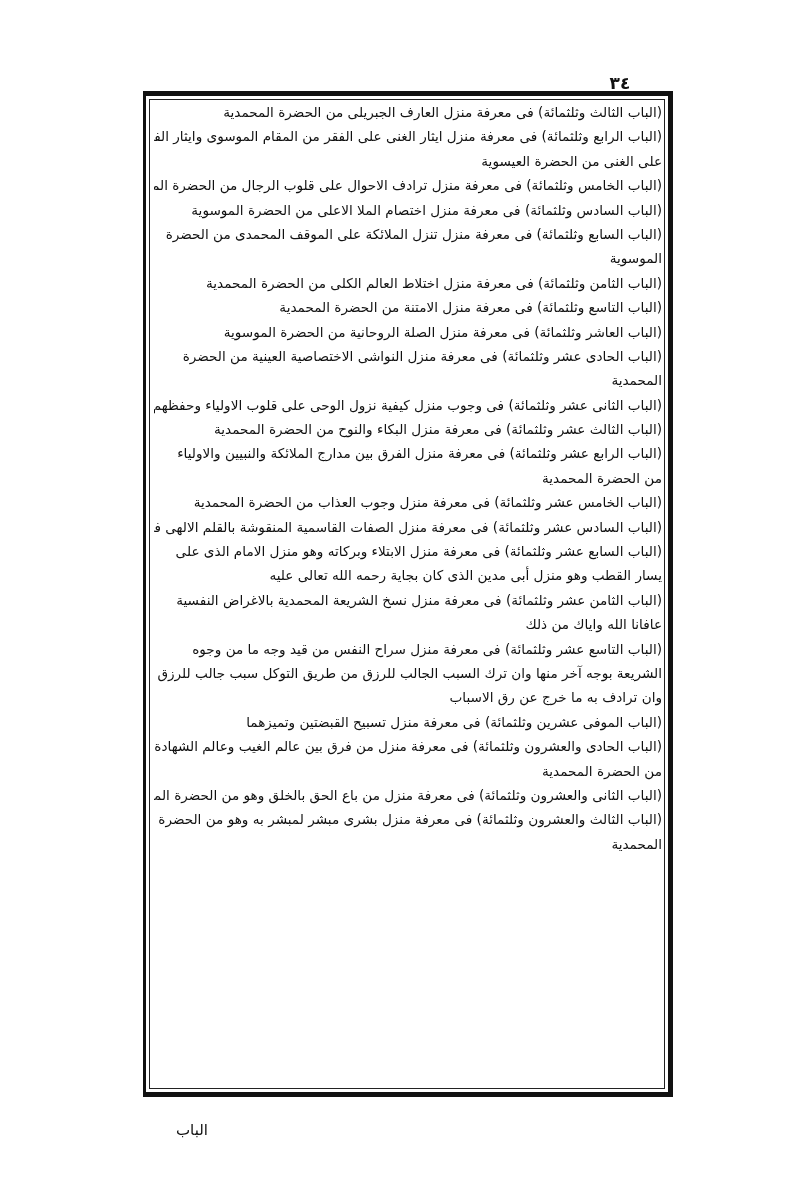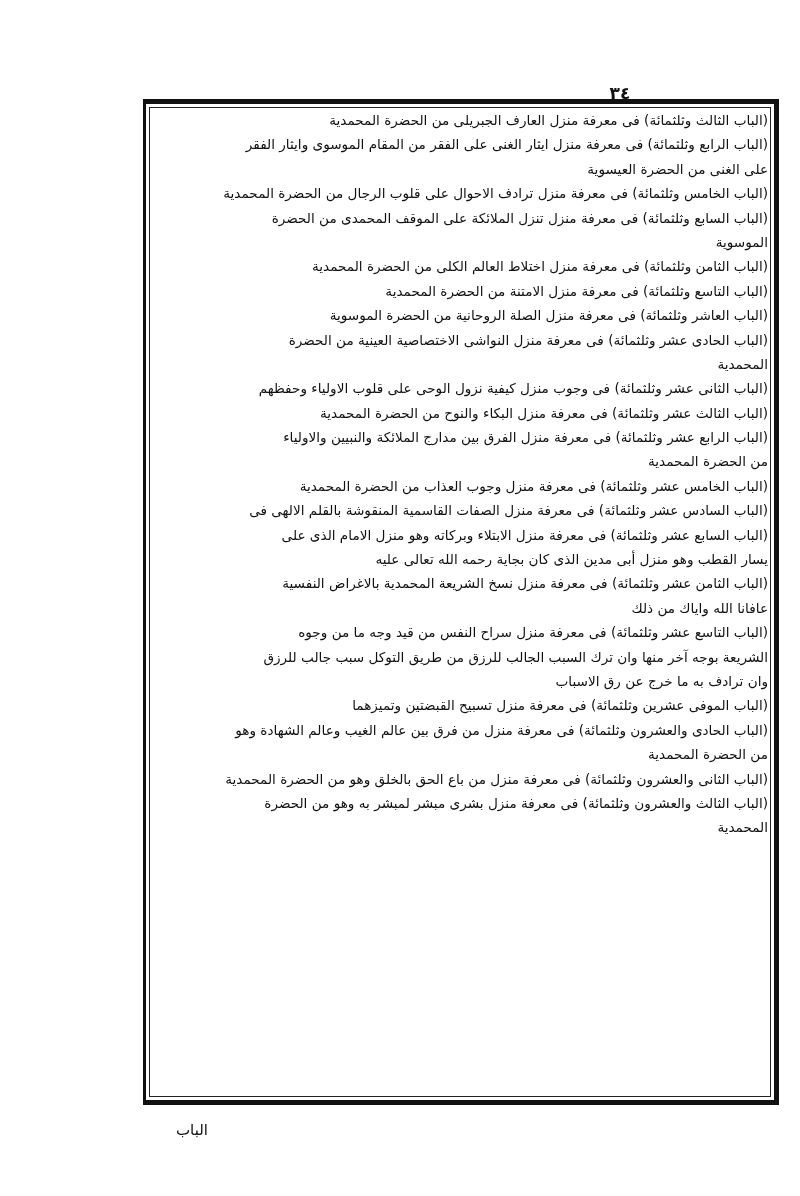--- a/index.html
+++ b/index.html
@@ -10,34 +10,34 @@
     body {
       width: 800px;
       height: 1196px;
       position: relative;
       overflow: hidden;
       font-family: "DejaVu Sans", sans-serif;
       color: #111111;
     }
     .page-number {
       position: absolute;
-      top: 84px;
+      top: 74px;
       left: 600px;
       width: 40px;
       text-align: center;
       font-size: 17px;
       font-weight: bold;
       direction: rtl;
       line-height: 18px;
     }
     .frame-outer {
       position: absolute;
       left: 143px;
-      top: 99px;
-      width: 636px;
+      top: 91px;
+      width: 530px;
       height: 1006px;
       border-top: 5px solid #111;
       border-bottom: 5px solid #111;
       border-right: 5px solid #111;
       border-left: 3px solid #111;
       box-sizing: border-box;
       padding-left: 48px;
     }
     .frame-inner {
       position: absolute;
@@ -84,20 +84,21 @@
 
 <div class="page-number">٣٤</div>
 
 <div class="frame-outer">
   <div class="frame-inner"></div>
   <div class="content">
     <div class="line">(الباب الثالث وثلثمائة) فى معرفة منزل العارف الجبريلى من الحضرة المحمدية</div>
     <div class="line">(الباب الرابع وثلثمائة) فى معرفة منزل ايثار الغنى على الفقر من المقام الموسوى وايثار الفقر</div>
     <div class="line cont">على الغنى من الحضرة العيسوية</div>
     <div class="line">(الباب الخامس وثلثمائة) فى معرفة منزل ترادف الاحوال على قلوب الرجال من الحضرة المحمدية</div>
+    <div class="line">(الباب السادس وثلثمائة) فى معرفة منزل اختصام الملا الاعلى من الحضرة الموسوية</div>
     <div class="line">(الباب السابع وثلثمائة) فى معرفة منزل تنزل الملائكة على الموقف المحمدى من الحضرة</div>
     <div class="line cont">الموسوية</div>
     <div class="line">(الباب الثامن وثلثمائة) فى معرفة منزل اختلاط العالم الكلى من الحضرة المحمدية</div>
     <div class="line">(الباب التاسع وثلثمائة) فى معرفة منزل الامتنة من الحضرة المحمدية</div>
     <div class="line">(الباب العاشر وثلثمائة) فى معرفة منزل الصلة الروحانية من الحضرة الموسوية</div>
     <div class="line">(الباب الحادى عشر وثلثمائة) فى معرفة منزل النواشى الاختصاصية العينية من الحضرة</div>
     <div class="line cont">المحمدية</div>
     <div class="line">(الباب الثانى عشر وثلثمائة) فى وجوب منزل كيفية نزول الوحى على قلوب الاولياء وحفظهم</div>
     <div class="line">(الباب الثالث عشر وثلثمائة) فى معرفة منزل البكاء والنوح من الحضرة المحمدية</div>
     <div class="line">(الباب الرابع عشر وثلثمائة) فى معرفة منزل الفرق بين مدارج الملائكة والنبيين والاولياء</div>

